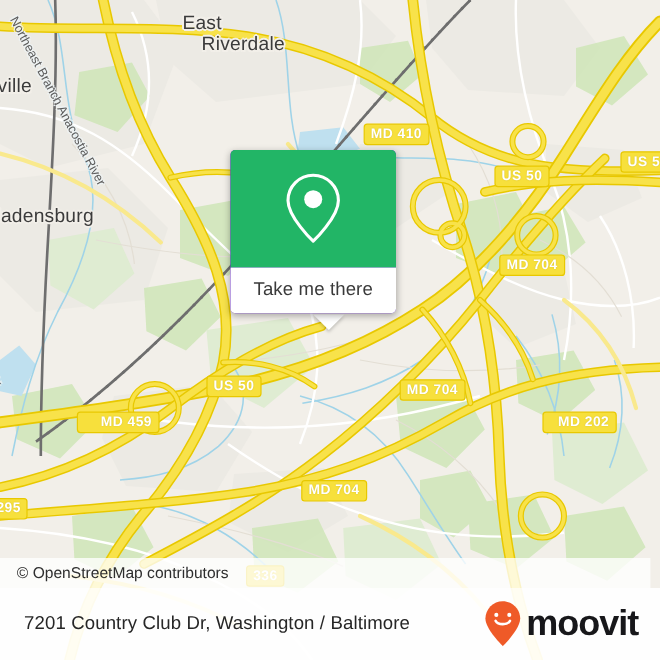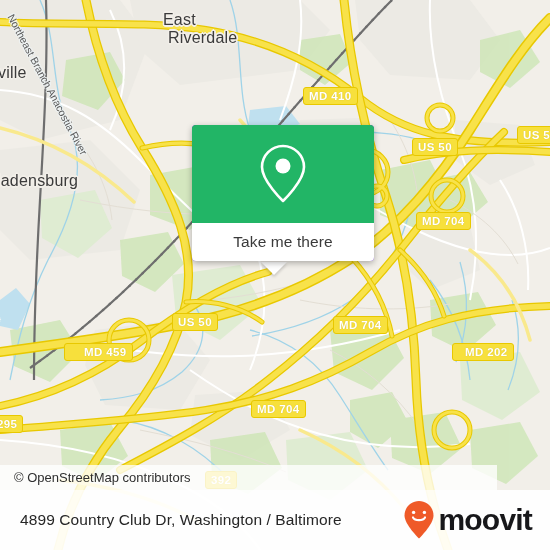--- a/index.html
+++ b/index.html
@@ -58,21 +58,21 @@
     padding: 1.5px 5px 2px 5px;
     line-height: 12px;
     white-space: nowrap;
     text-shadow: 0 0 1px rgba(120,100,0,.35);
   }
 
   
   #poi-card {
     position: absolute;
     left: 192px; top: 125px;
-    width: 182px;
+    width: 138px;
     border-radius: 4px;
     box-shadow: 0 2px 6px rgba(0,0,0,.30);
     overflow: hidden;
     background: #6d28d9;
   }
   #poi-card-top {
     height: 98px;
     background: #22b566;
     display: flex;
     align-items: center;
@@ -97,21 +97,21 @@
     border-left: 13px solid transparent;
     border-right: 13px solid transparent;
     border-top: 13px solid #ffffff;
     filter: drop-shadow(0 2px 1.5px rgba(0,0,0,.18));
   }
 
   
   #osm-attrib {
     position: absolute;
     left: 0; top: 465px;
-    width: 497px; height: 25px;
+    width: 542px; height: 25px;
     background: rgba(255,255,255,.78);
     display: flex;
     align-items: center;
   }
   #osm-attrib-text {
     font-size: 13px;
     color: #2e2e2e;
     padding-left: 14px;
   }
 
@@ -305,60 +305,60 @@
         <g class="prim" stroke-width="3.5">
           <path d="M0,128 C50,140 96,166 134,202"></path>
           <path d="M240,120 C268,150 284,186 290,226"></path>
           <path d="M470,250 C500,272 520,302 530,340"></path>
           <path d="M60,480 C110,486 160,500 200,522"></path>
           <path d="M300,430 C340,448 376,474 404,508"></path>
         </g>
       </g>
     </svg>
 
-    <div class="map-label place-lg" style="left:163px; top:11px;">East</div>
+    <div class="map-label place-lg" style="left:152px; top:11px;">East</div>
     <div class="map-label place-lg" style="left:168px; top:29px;">Riverdale</div>
     <div class="map-label place-lg" style="left:-2px; top:64px;">ville</div>
     <div class="map-label place-lg" style="left:-3px; top:172px;">ladensburg</div>
 
     <div class="river-label" style="left:16px; top:12px; transform:rotate(62deg); transform-origin:left top;">Northeast Branch Anacostia River</div>
     <div class="river-label" style="left:-6px; top:288px; transform:rotate(72deg); transform-origin:left top;">s River</div>
 
-    <div class="shield" style="left:303px; top:87px;text-align:center;">MD 410</div>
+    <div class="shield" style="left:303px; top:103px;text-align:center;">MD 410</div>
     <div class="shield" style="left:412px; top:138px;">US 50</div>
     <div class="shield" style="left:517px; top:126px;">US 50</div>
     <div class="shield" style="left:416px; top:212px;">MD 704</div>
     <div class="shield" style="left:172px; top:313px;">US 50</div>
     <div class="shield" style="left:333px; top:316px;">MD 704</div>
     <div class="shield" style="left:452px; top:343px;padding-left:12px;">MD 202</div>
     <div class="shield" style="left:64px;  top:343px;padding-left:19px;">MD 459</div>
     <div class="shield" style="left:-9px;  top:415px;">295</div>
     <div class="shield" style="left:251px; top:400px;">MD 704</div>
-    <div class="shield" style="left:205px; top:471px;">392</div>
+    <div class="shield" style="left:205px; top:471px;">336</div>
   </div>
 
   <div id="poi-tail"></div>
   <div id="poi-card">
     <div id="poi-card-top">
       <svg width="50" height="62" viewBox="0 0 50 62">
         <path d="M25 3 C13.4 3 4 12.4 4 24 C4 38 25 58 25 58 C25 58 46 38 46 24 C46 12.4 36.6 3 25 3 Z" fill="none" stroke="#ffffff" stroke-width="2.6" stroke-linejoin="round"></path>
         <circle cx="25" cy="23" r="7.5" fill="#ffffff"></circle>
       </svg>
     </div>
     <div id="poi-card-bottom">
       <span id="poi-card-label">Take me there</span>
     </div>
   </div>
 
   <div id="osm-attrib">
     <span id="osm-attrib-text">© OpenStreetMap contributors</span>
   </div>
 
   <div id="footer">
-    <span id="footer-address">4899 Country Club Dr, Washington / Baltimore</span>
+    <span id="footer-address">7201 Country Club Dr, Washington / Baltimore</span>
     <div id="brand">
       <svg width="32" height="40" viewBox="0 0 32 40">
         <path d="M16 1 C8 1 1.5 7.5 1.5 15.5 C1.5 24.5 16 38.5 16 38.5 C16 38.5 30.5 24.5 30.5 15.5 C30.5 7.5 24 1 16 1 Z" fill="#ef5a28"></path>
         <circle cx="10.6" cy="12.4" r="1.7" fill="#ffffff"></circle>
         <circle cx="21.4" cy="12.4" r="1.7" fill="#ffffff"></circle>
         <path d="M10 17.4 C12 21 20 21 22 17.4" fill="none" stroke="#ffffff" stroke-width="2.1" stroke-linecap="round"></path>
       </svg>
       <span id="brand-wordmark">moovit</span>
     </div>
   </div>

